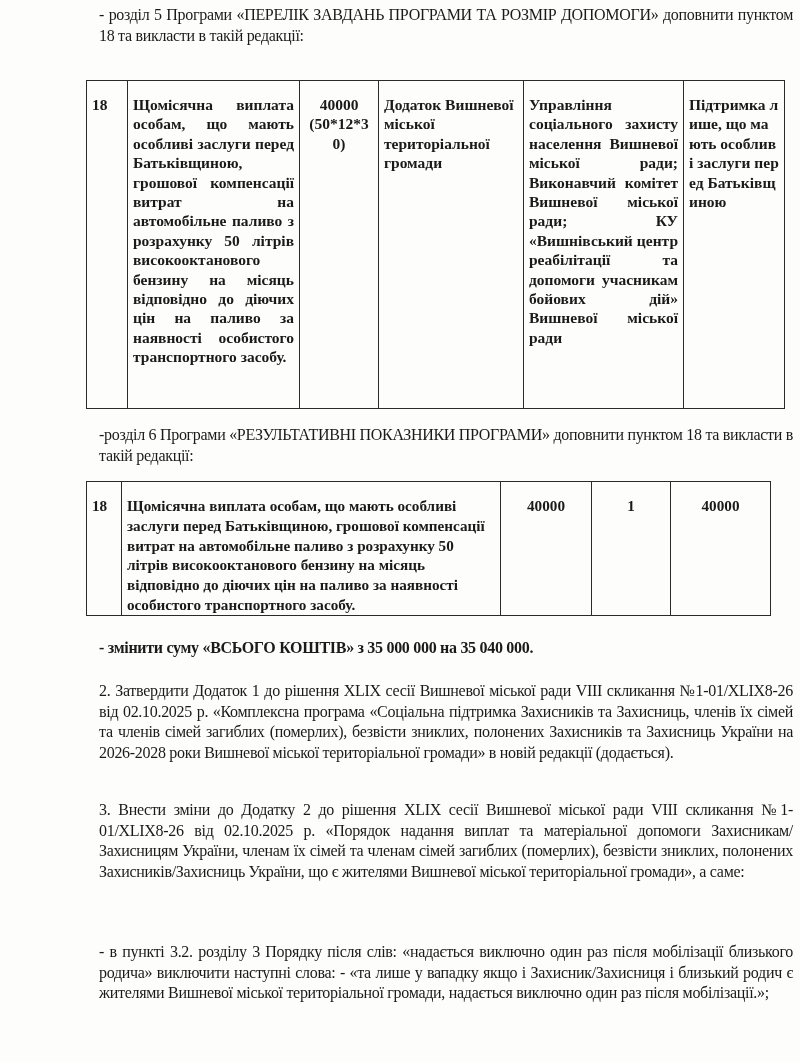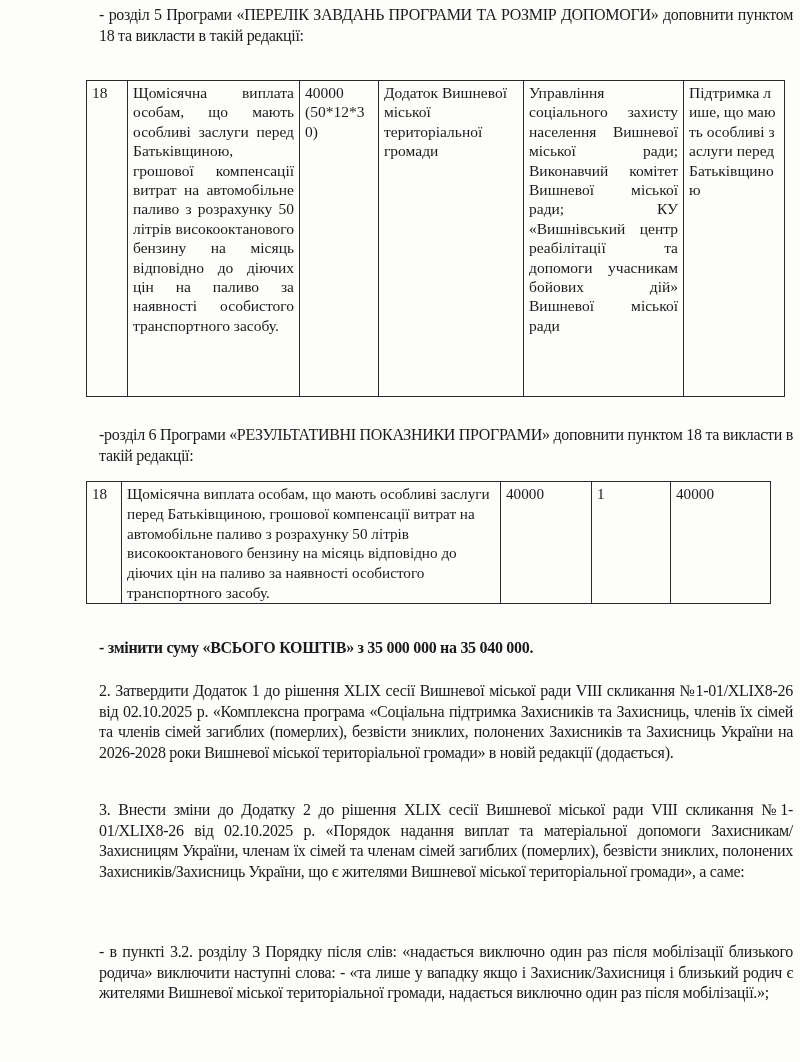--- a/index.html
+++ b/index.html
@@ -3,22 +3,22 @@
 <meta charset="utf-8">
 <style>
   html, body { margin: 0; padding: 0; }
   body {
     width: 800px; height: 1062px; background: #fdfdfb; position: relative; overflow: hidden;
     font-family: "Liberation Serif", "DejaVu Serif", serif; color: #1a1a1a;
   }
   .p { position: absolute; left: 99px; width: 694px; font-size: 16px; line-height: 20.5px; text-align: justify; }
   .p.narrow { letter-spacing: -0.3px; }
   table { position: absolute; border-collapse: collapse; font-size: 15.5px; line-height: 19.4px; }
-  td { border: 1.3px solid #2a2a2a; vertical-align: top; padding: 2px 5px 0 5px; }
-  td.num { text-align: left; }
+  td { border: 1.3px solid #2a2a2a; vertical-align: top; padding: 14px 5px 0 5px; font-weight: bold; }
+  td.num { text-align: center; }
   td.just { text-align: justify; }
   #t1 { left: 86px; top: 80px; }
   #t1 td { height: 313px; }
   #t2 { left: 86px; top: 481px; font-size: 15.2px; line-height: 19.8px; }
   #t2 td { height: 118px; }
   b { font-weight: normal; }
   .line { display: block; }
 </style>
 </head>
 <body>

